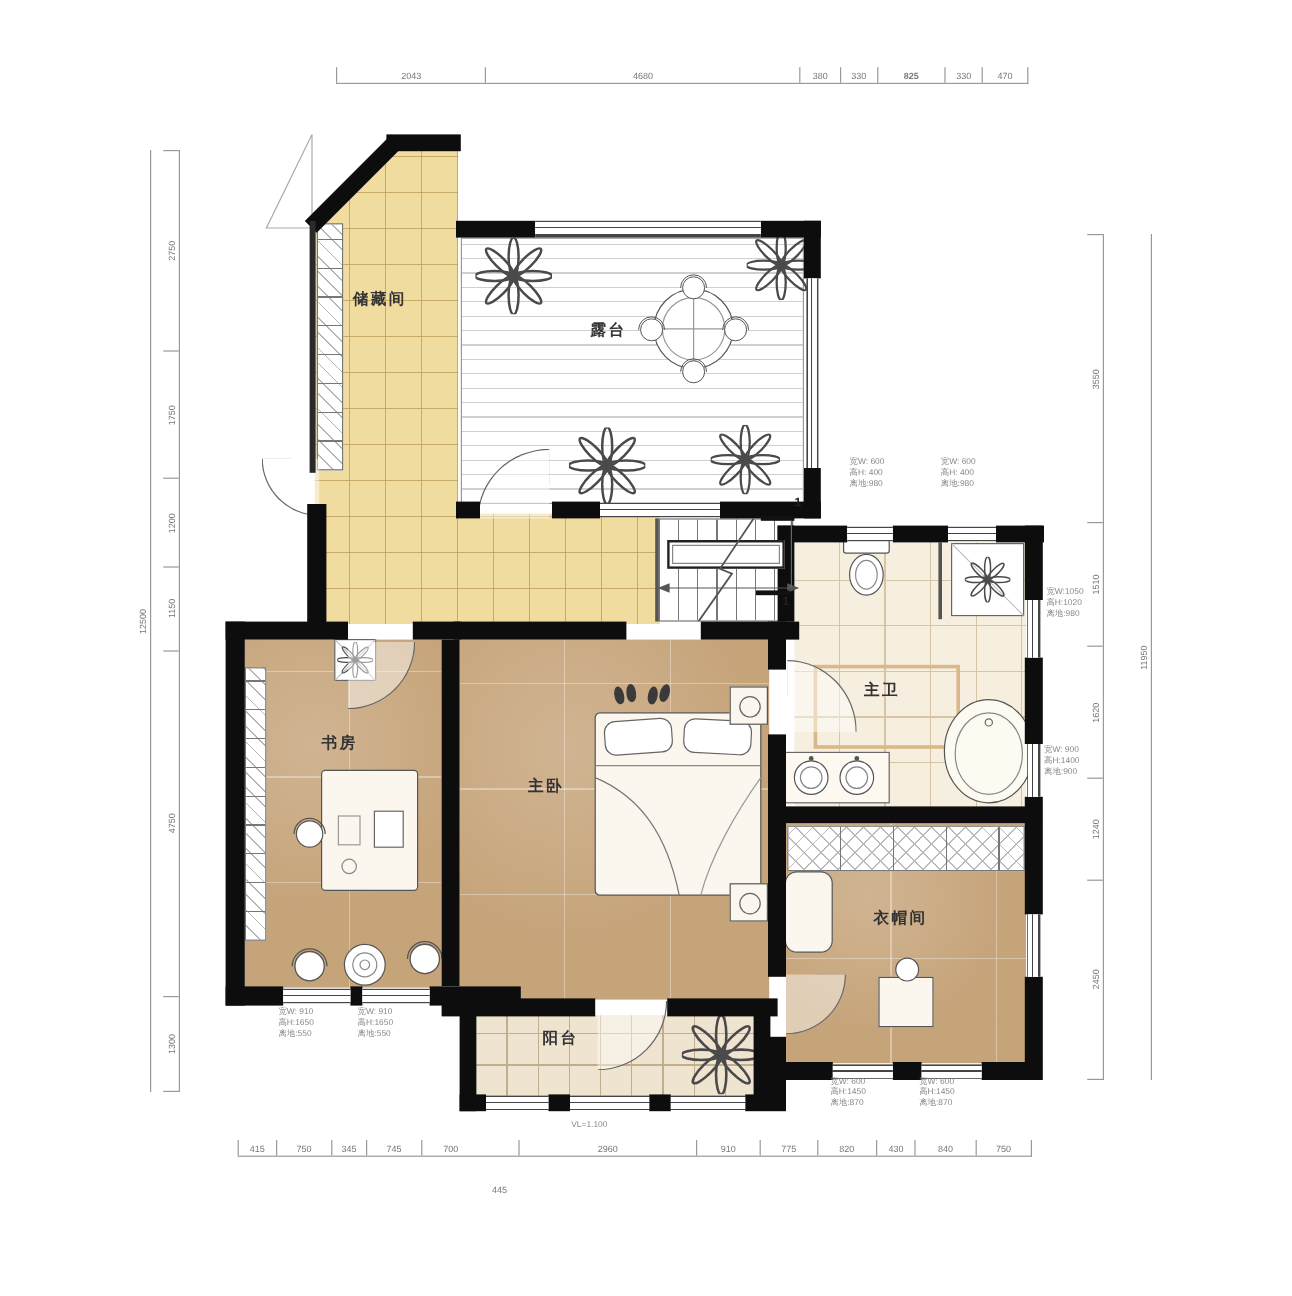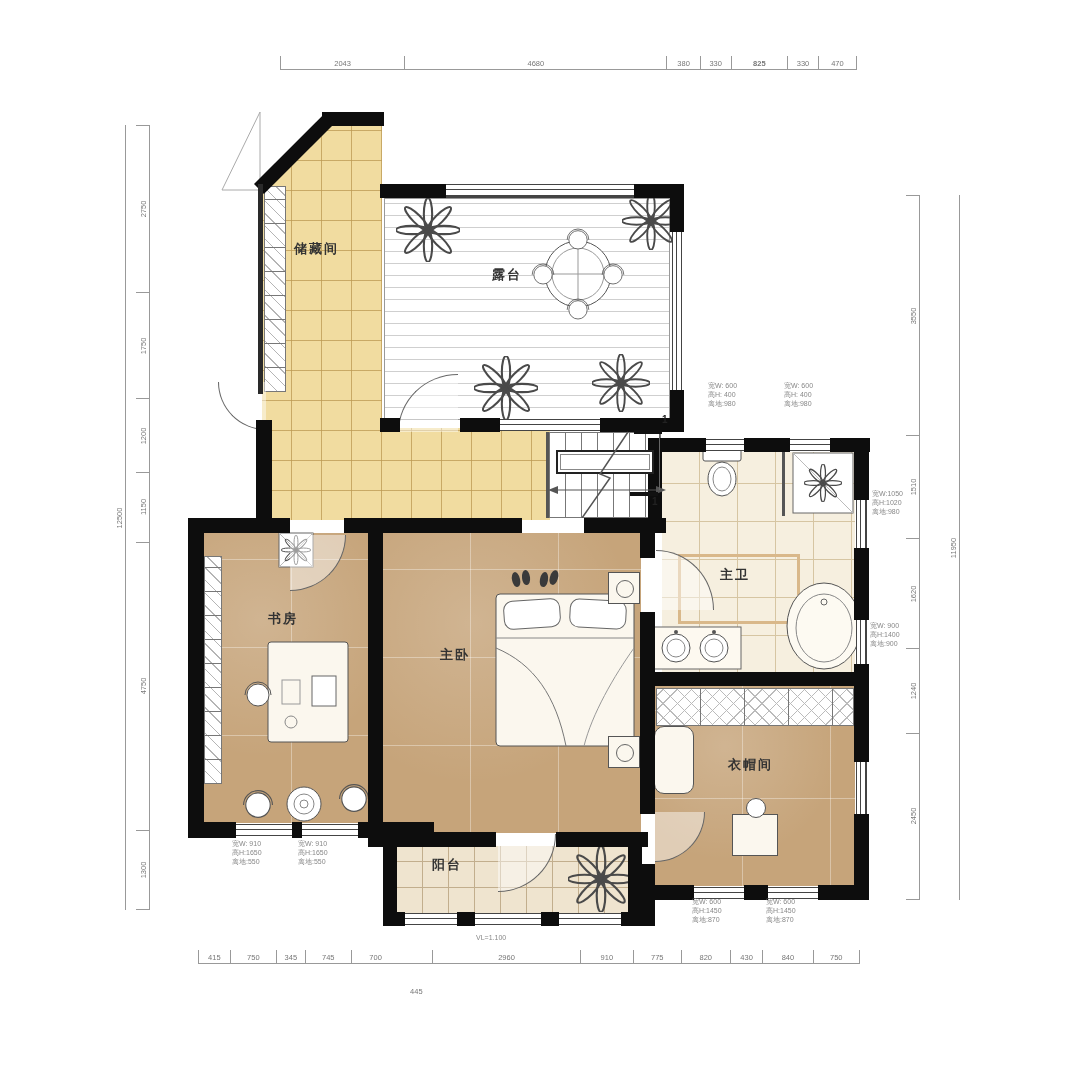--- a/index.html
+++ b/index.html
@@ -216,21 +216,21 @@
   <div class="dimtotalv" style="left:946px;top:195px;height:705px">
     <span class="vlab">11950</span>
   </div>
 
   <span class="rlabel" style="left:294px;top:240px">储藏间</span>
   <span class="rlabel" style="left:492px;top:266px">露台</span>
   <span class="rlabel" style="left:268px;top:610px">书房</span>
   <span class="rlabel" style="left:440px;top:646px">主卧</span>
   <span class="rlabel" style="left:720px;top:566px">主卫</span>
   <span class="rlabel" style="left:728px;top:756px">衣帽间</span>
-  <span class="rlabel" style="left:432px;top:856px">阳台</span>
+  <span class="rlabel" style="left:452px;top:856px">阳台</span>
 
   <div class="wnote" style="left:708px;top:382px">
     <div>宽W: 600</div>
       <div>高H: 400</div>
       <div>离地:980</div>
   </div>
   <div class="wnote" style="left:784px;top:382px">
     <div>宽W: 600</div>
       <div>高H: 400</div>
       <div>离地:980</div>

